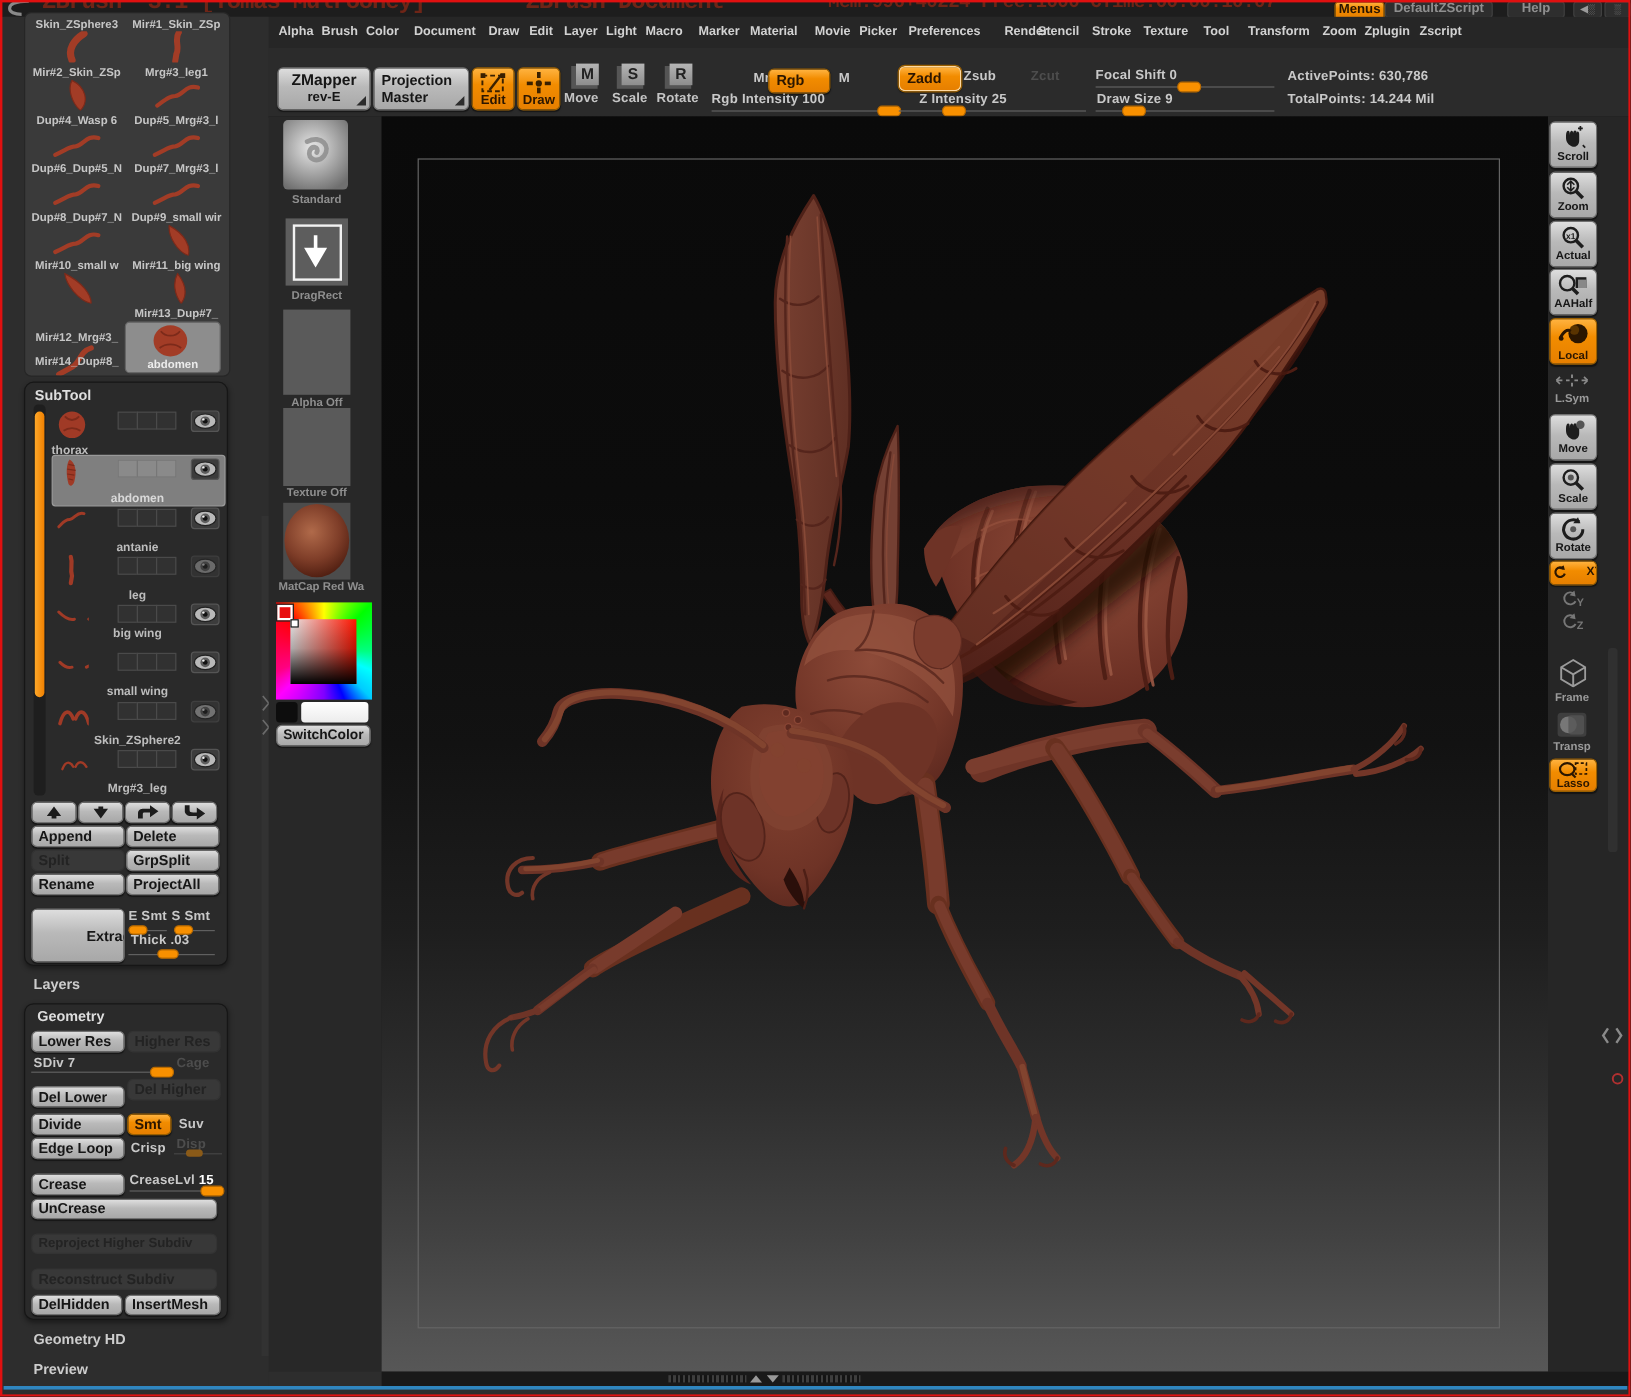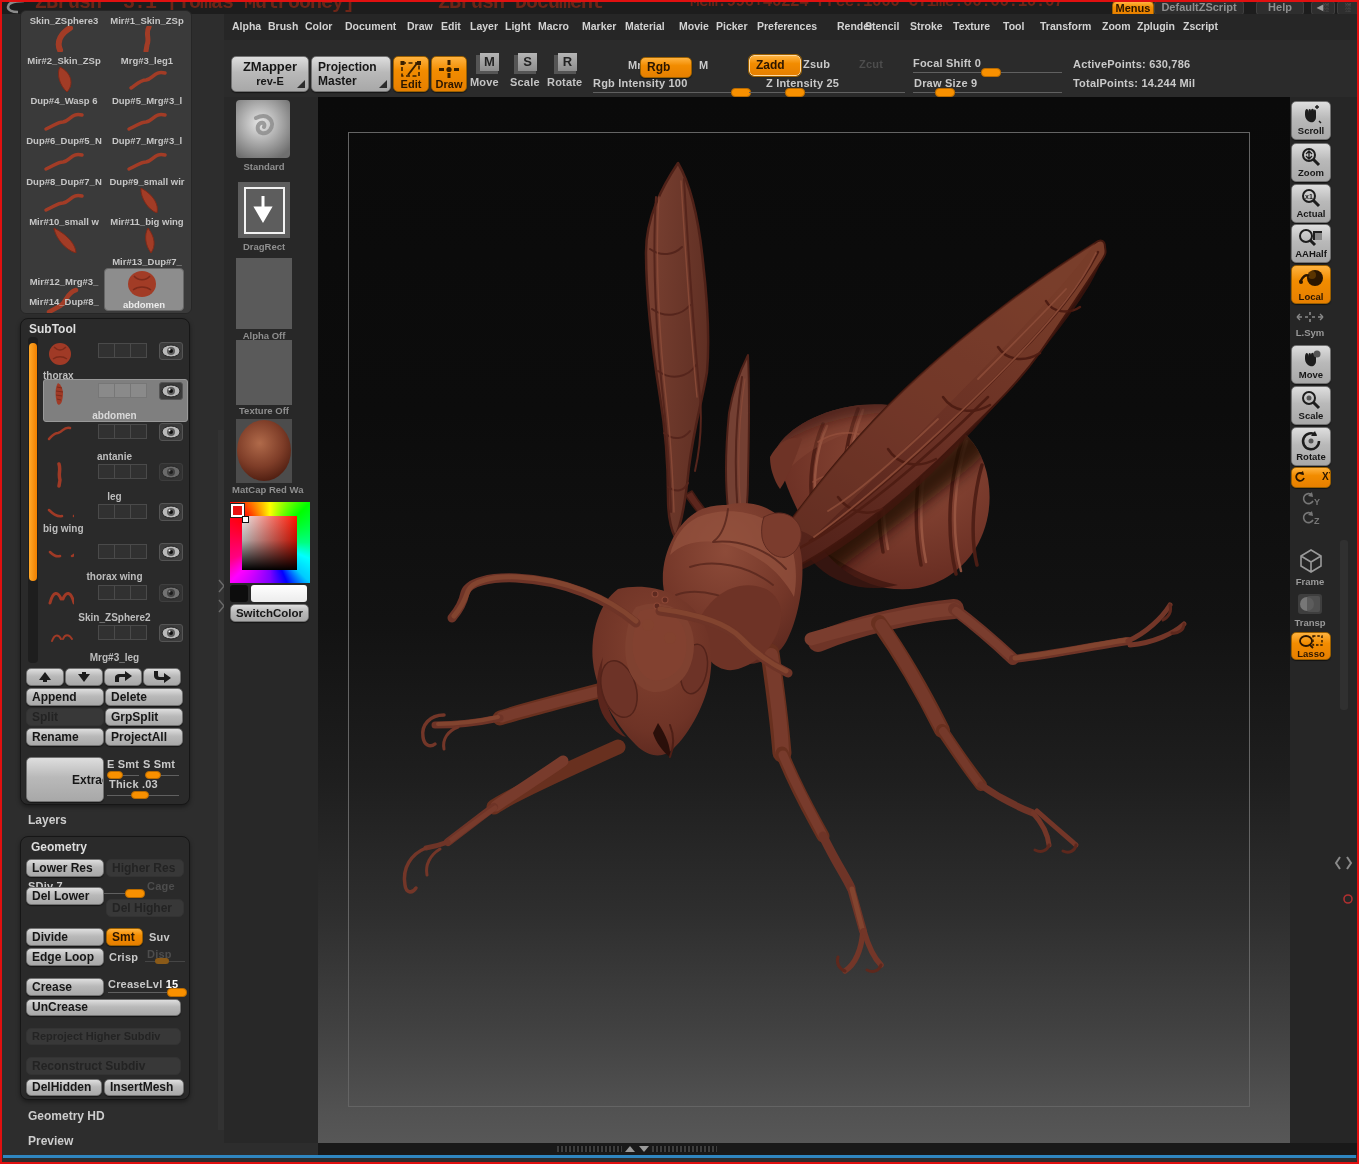--- a/index.html
+++ b/index.html
@@ -224,37 +224,37 @@
       <div class="abs" style="left:55px;top:3px;width:15px;height:13px;background:#313131;border:1px solid #4a4a4a;"></div>
       <div class="abs" style="left:71px;top:3px;width:15px;height:13px;background:#313131;border:1px solid #4a4a4a;"></div>
       <div class="abs" style="left:87px;top:3px;width:15px;height:13px;background:#313131;border:1px solid #4a4a4a;"></div>
       <div class="abs" style="left:116px;top:2px;width:22px;height:16px;background:#3c3c3c;border:1px solid #555;border-radius:3px;opacity:1.0;"><svg width="22" height="16" viewBox="0 0 22 16">
                 <ellipse cx="11" cy="8" rx="9" ry="6" fill="#b9b9b9"></ellipse>
                 <ellipse cx="11" cy="8" rx="9" ry="6" fill="none" stroke="#222" stroke-width="1"></ellipse>
                 <circle cx="11" cy="8" r="4" fill="#5d5d5d"></circle>
                 <circle cx="11" cy="8" r="2" fill="#111"></circle>
                 <circle cx="9.5" cy="6.5" r="1" fill="#eee"></circle>
               </svg></div>
-      <div class="abs" style="left:0;top:22px;width:100%;text-align:left;color:#bdbdbd;font-size:10px;white-space:nowrap;">big wing</div>
+      <div class="abs" style="left:0;top:22px;width:100%;text-align:center;color:#bdbdbd;font-size:10px;white-space:nowrap;">big wing</div>
       </div>
       <div class="abs" style="left:22px;top:222px;width:143px;height:40px;">
       <svg style="position:absolute;left:3px;top:1px;" width="28" height="27" viewBox="0 0 28 27">
               <path d="M4 10 C8 14 11 15 14 14 M26 14 C30 12 33 10 36 12" stroke="#a03a26" stroke-width="2.5" fill="none" stroke-linecap="round"></path>
             </svg>
       <div class="abs" style="left:55px;top:3px;width:15px;height:13px;background:#313131;border:1px solid #4a4a4a;"></div>
       <div class="abs" style="left:71px;top:3px;width:15px;height:13px;background:#313131;border:1px solid #4a4a4a;"></div>
       <div class="abs" style="left:87px;top:3px;width:15px;height:13px;background:#313131;border:1px solid #4a4a4a;"></div>
       <div class="abs" style="left:116px;top:2px;width:22px;height:16px;background:#3c3c3c;border:1px solid #555;border-radius:3px;opacity:1.0;"><svg width="22" height="16" viewBox="0 0 22 16">
                 <ellipse cx="11" cy="8" rx="9" ry="6" fill="#b9b9b9"></ellipse>
                 <ellipse cx="11" cy="8" rx="9" ry="6" fill="none" stroke="#222" stroke-width="1"></ellipse>
                 <circle cx="11" cy="8" r="4" fill="#5d5d5d"></circle>
                 <circle cx="11" cy="8" r="2" fill="#111"></circle>
                 <circle cx="9.5" cy="6.5" r="1" fill="#eee"></circle>
               </svg></div>
-      <div class="abs" style="left:0;top:30px;width:100%;text-align:center;color:#bdbdbd;font-size:10px;white-space:nowrap;">thorax wing</div>
+      <div class="abs" style="left:0;top:30px;width:100%;text-align:center;color:#bdbdbd;font-size:10px;white-space:nowrap;">small wing</div>
       </div>
       <div class="abs" style="left:22px;top:263px;width:143px;height:40px;">
       <svg style="position:absolute;left:3px;top:1px;" width="28" height="27" viewBox="0 0 28 27">
               <path d="M4 20 C7 8 12 8 15 16 M17 16 C20 8 25 8 28 20" stroke="#a03a26" stroke-width="3" fill="none" stroke-linecap="round"></path>
             </svg>
       <div class="abs" style="left:55px;top:3px;width:15px;height:13px;background:#313131;border:1px solid #4a4a4a;"></div>
       <div class="abs" style="left:71px;top:3px;width:15px;height:13px;background:#313131;border:1px solid #4a4a4a;"></div>
       <div class="abs" style="left:87px;top:3px;width:15px;height:13px;background:#313131;border:1px solid #4a4a4a;"></div>
       <div class="abs" style="left:116px;top:2px;width:22px;height:16px;background:#3c3c3c;border:1px solid #555;border-radius:3px;opacity:0.5;"><svg width="22" height="16" viewBox="0 0 22 16">
                 <ellipse cx="11" cy="8" rx="9" ry="6" fill="#b9b9b9"></ellipse>
@@ -319,21 +319,21 @@
 
     <div class="panel" id="geom" style="left:17px;top:822px;width:168px;height:262px;">
       <div class="phead" style="left:10px;top:3px;">Geometry</div>
       <div id="geobody">
       <div class="btn" style="left:5px;top:22px;width:76px;height:16px;font-size:12px;line-height:16px;"><span style="margin-left:5px;">Lower&nbsp;Res</span></div>
       <div class="btnd" style="left:85px;top:22px;width:76px;height:16px;font-size:12px;line-height:16px;"><span style="margin-left:5px;">Higher&nbsp;Res</span></div>
       <div class="lbl" style="left:7px;top:43px;font-size:11px;">SDiv&nbsp;7</div>
       <div class="sld" style="left:5px;top:56px;width:118px;"></div>
       <div class="pill" style="left:104px;top:52px;"></div>
       <div class="lbl dim" style="left:126px;top:43px;font-size:11px;">Cage</div>
-      <div class="btn" style="left:5px;top:50px;width:76px;height:16px;font-size:12px;line-height:16px;"><span style="margin-left:5px;">Del&nbsp;Lower</span></div>
+      <div class="btn" style="left:5px;top:68px;width:76px;height:16px;font-size:12px;line-height:16px;"><span style="margin-left:5px;">Del&nbsp;Lower</span></div>
       <div class="btnd" style="left:85px;top:62px;width:76px;height:16px;font-size:12px;line-height:16px;"><span style="margin-left:5px;">Del&nbsp;Higher</span></div>
       <div class="btn" style="left:5px;top:91px;width:76px;height:16px;font-size:12px;line-height:16px;"><span style="margin-left:5px;">Divide</span></div>
       <div class="obtn" style="left:85px;top:91px;width:35px;height:16px;font-size:12px;line-height:16px;"><span style="margin-left:5px;">Smt</span></div>
       <div class="lbl" style="left:128px;top:94px;font-size:11px;">Suv</div>
       <div class="btn" style="left:5px;top:111px;width:76px;height:16px;font-size:12px;line-height:16px;"><span style="margin-left:5px;">Edge&nbsp;Loop</span></div>
       <div class="lbl" style="left:88px;top:114px;font-size:11px;">Crisp</div>
       <div class="lbl dim" style="left:126px;top:111px;font-size:11px;">Disp</div>
       <div class="sld" style="left:124px;top:124px;width:40px;background:#454545;"></div>
       <div class="abs" style="left:134px;top:121px;width:14px;height:6px;background:#8a5a18;border-radius:3px;"></div>
       <div class="btn" style="left:5px;top:141px;width:76px;height:16px;font-size:12px;line-height:16px;"><span style="margin-left:5px;">Crease</span></div>

